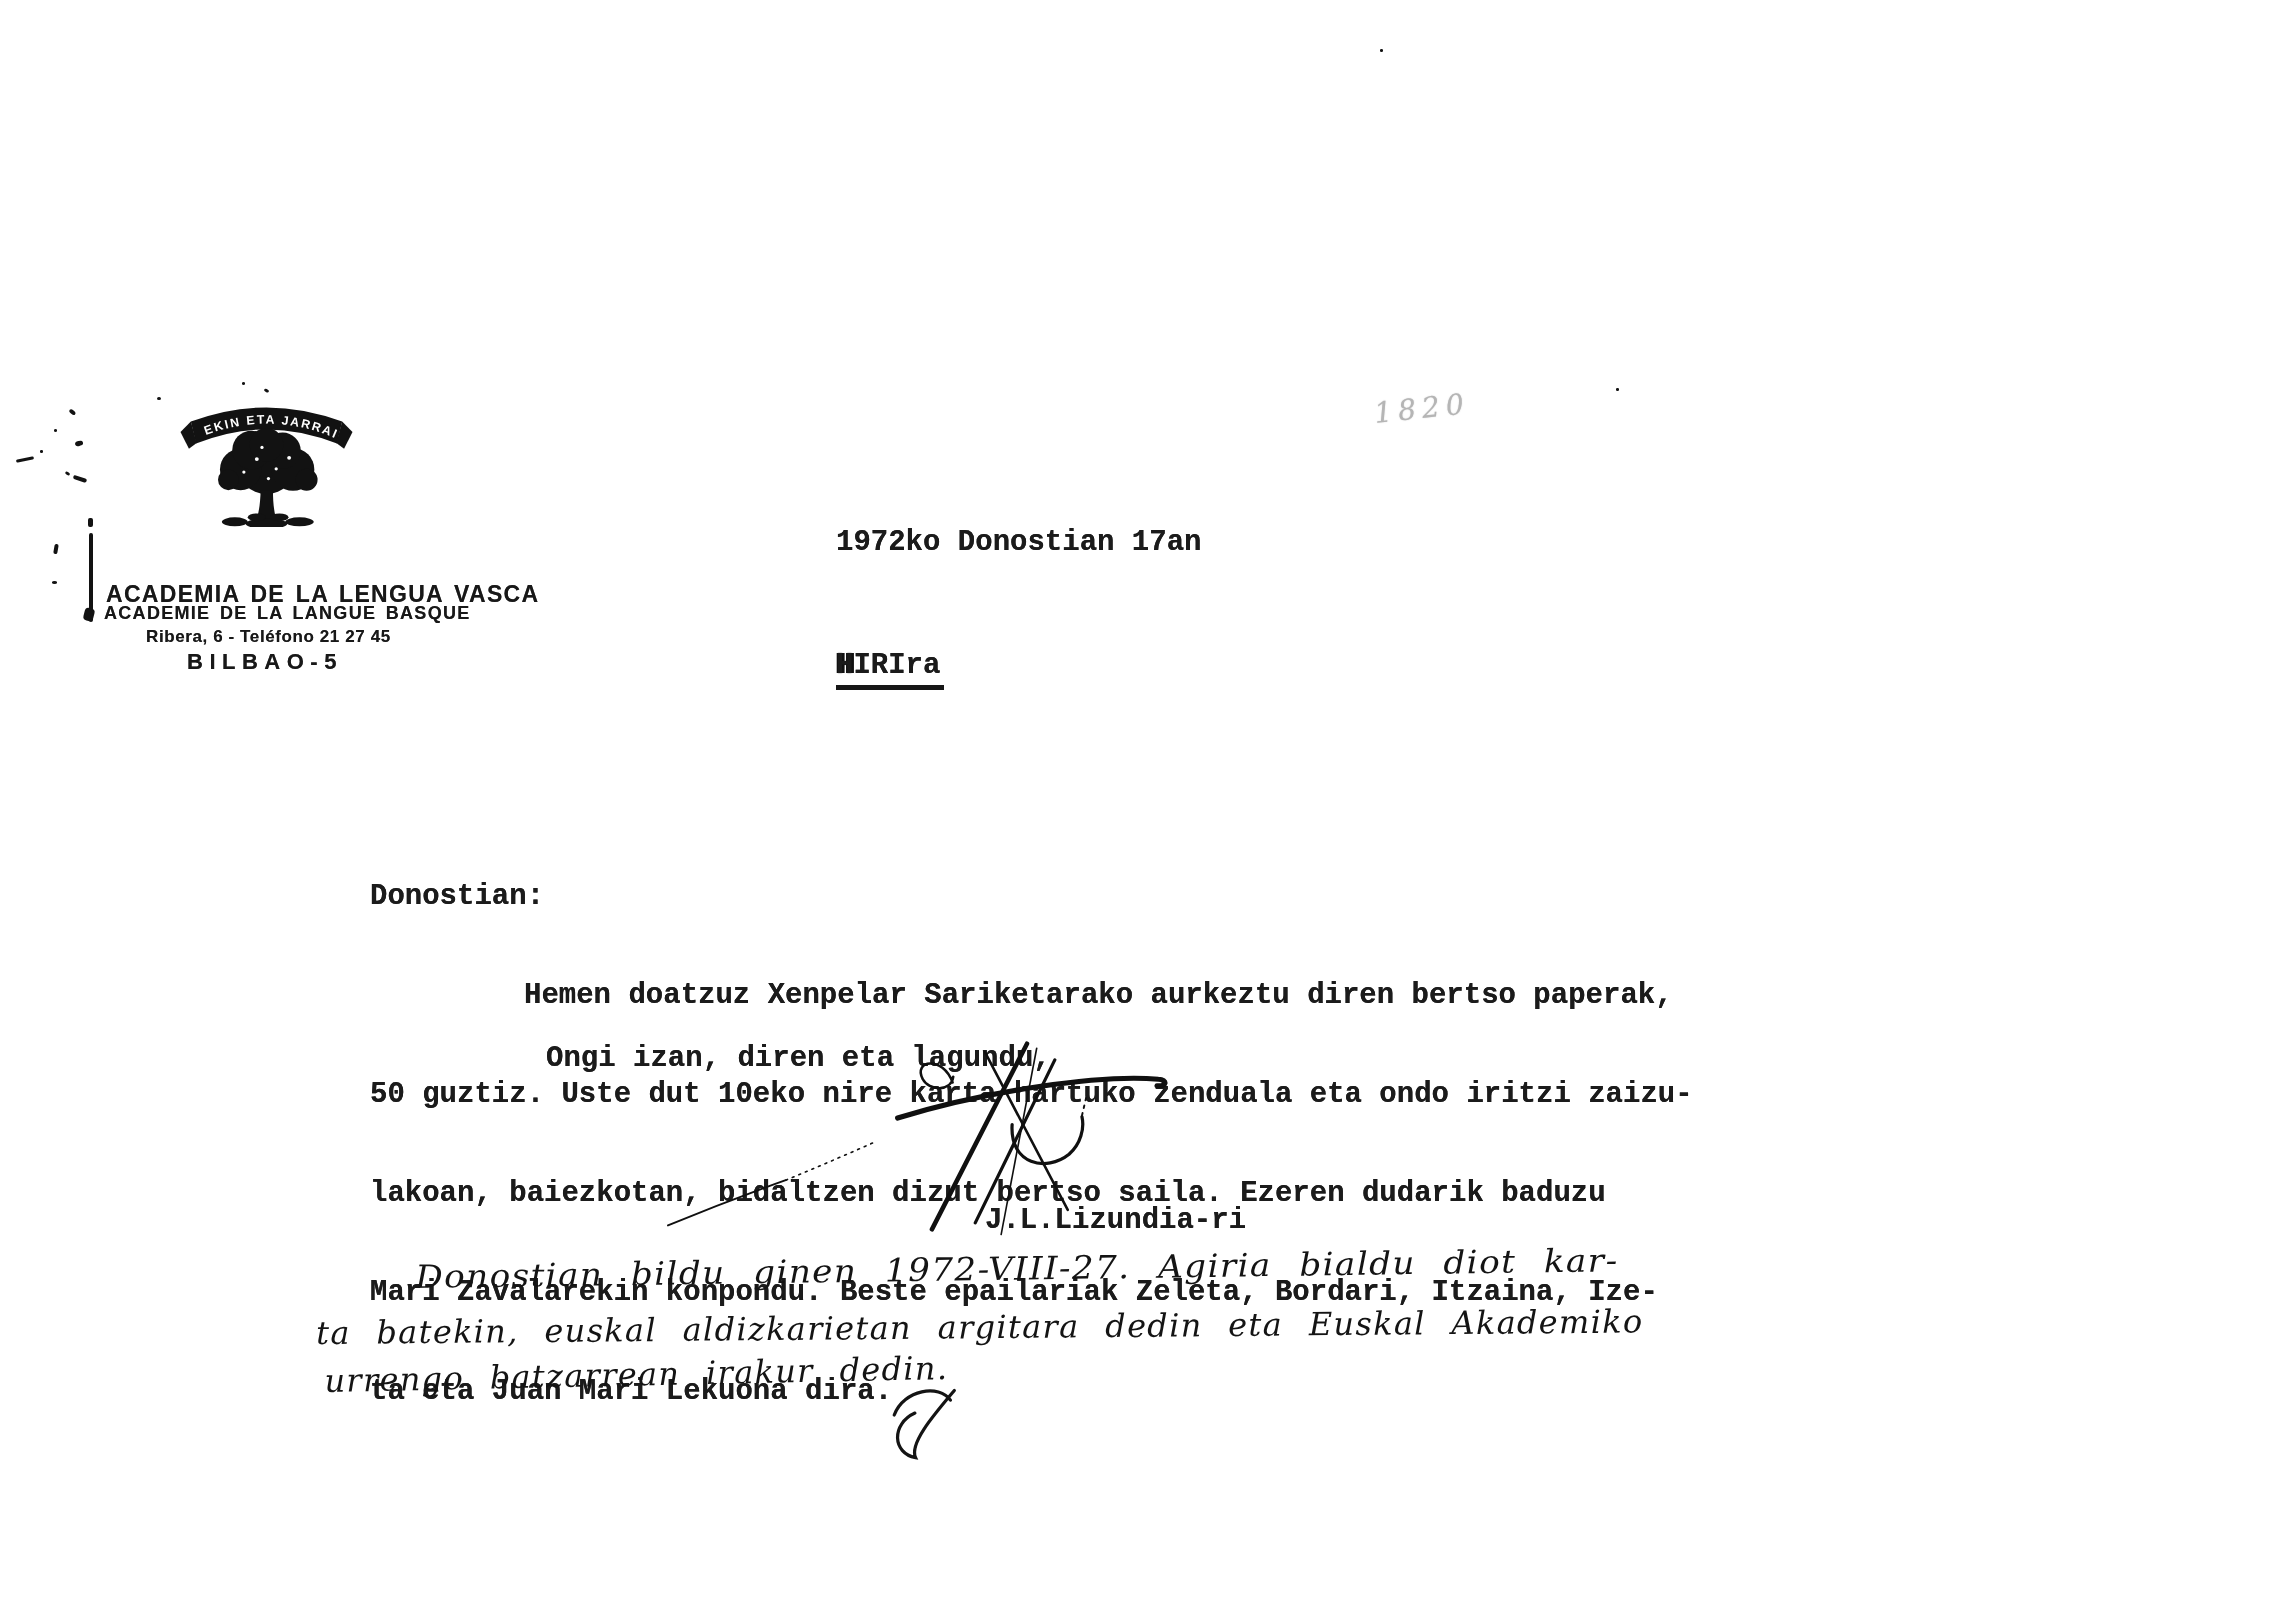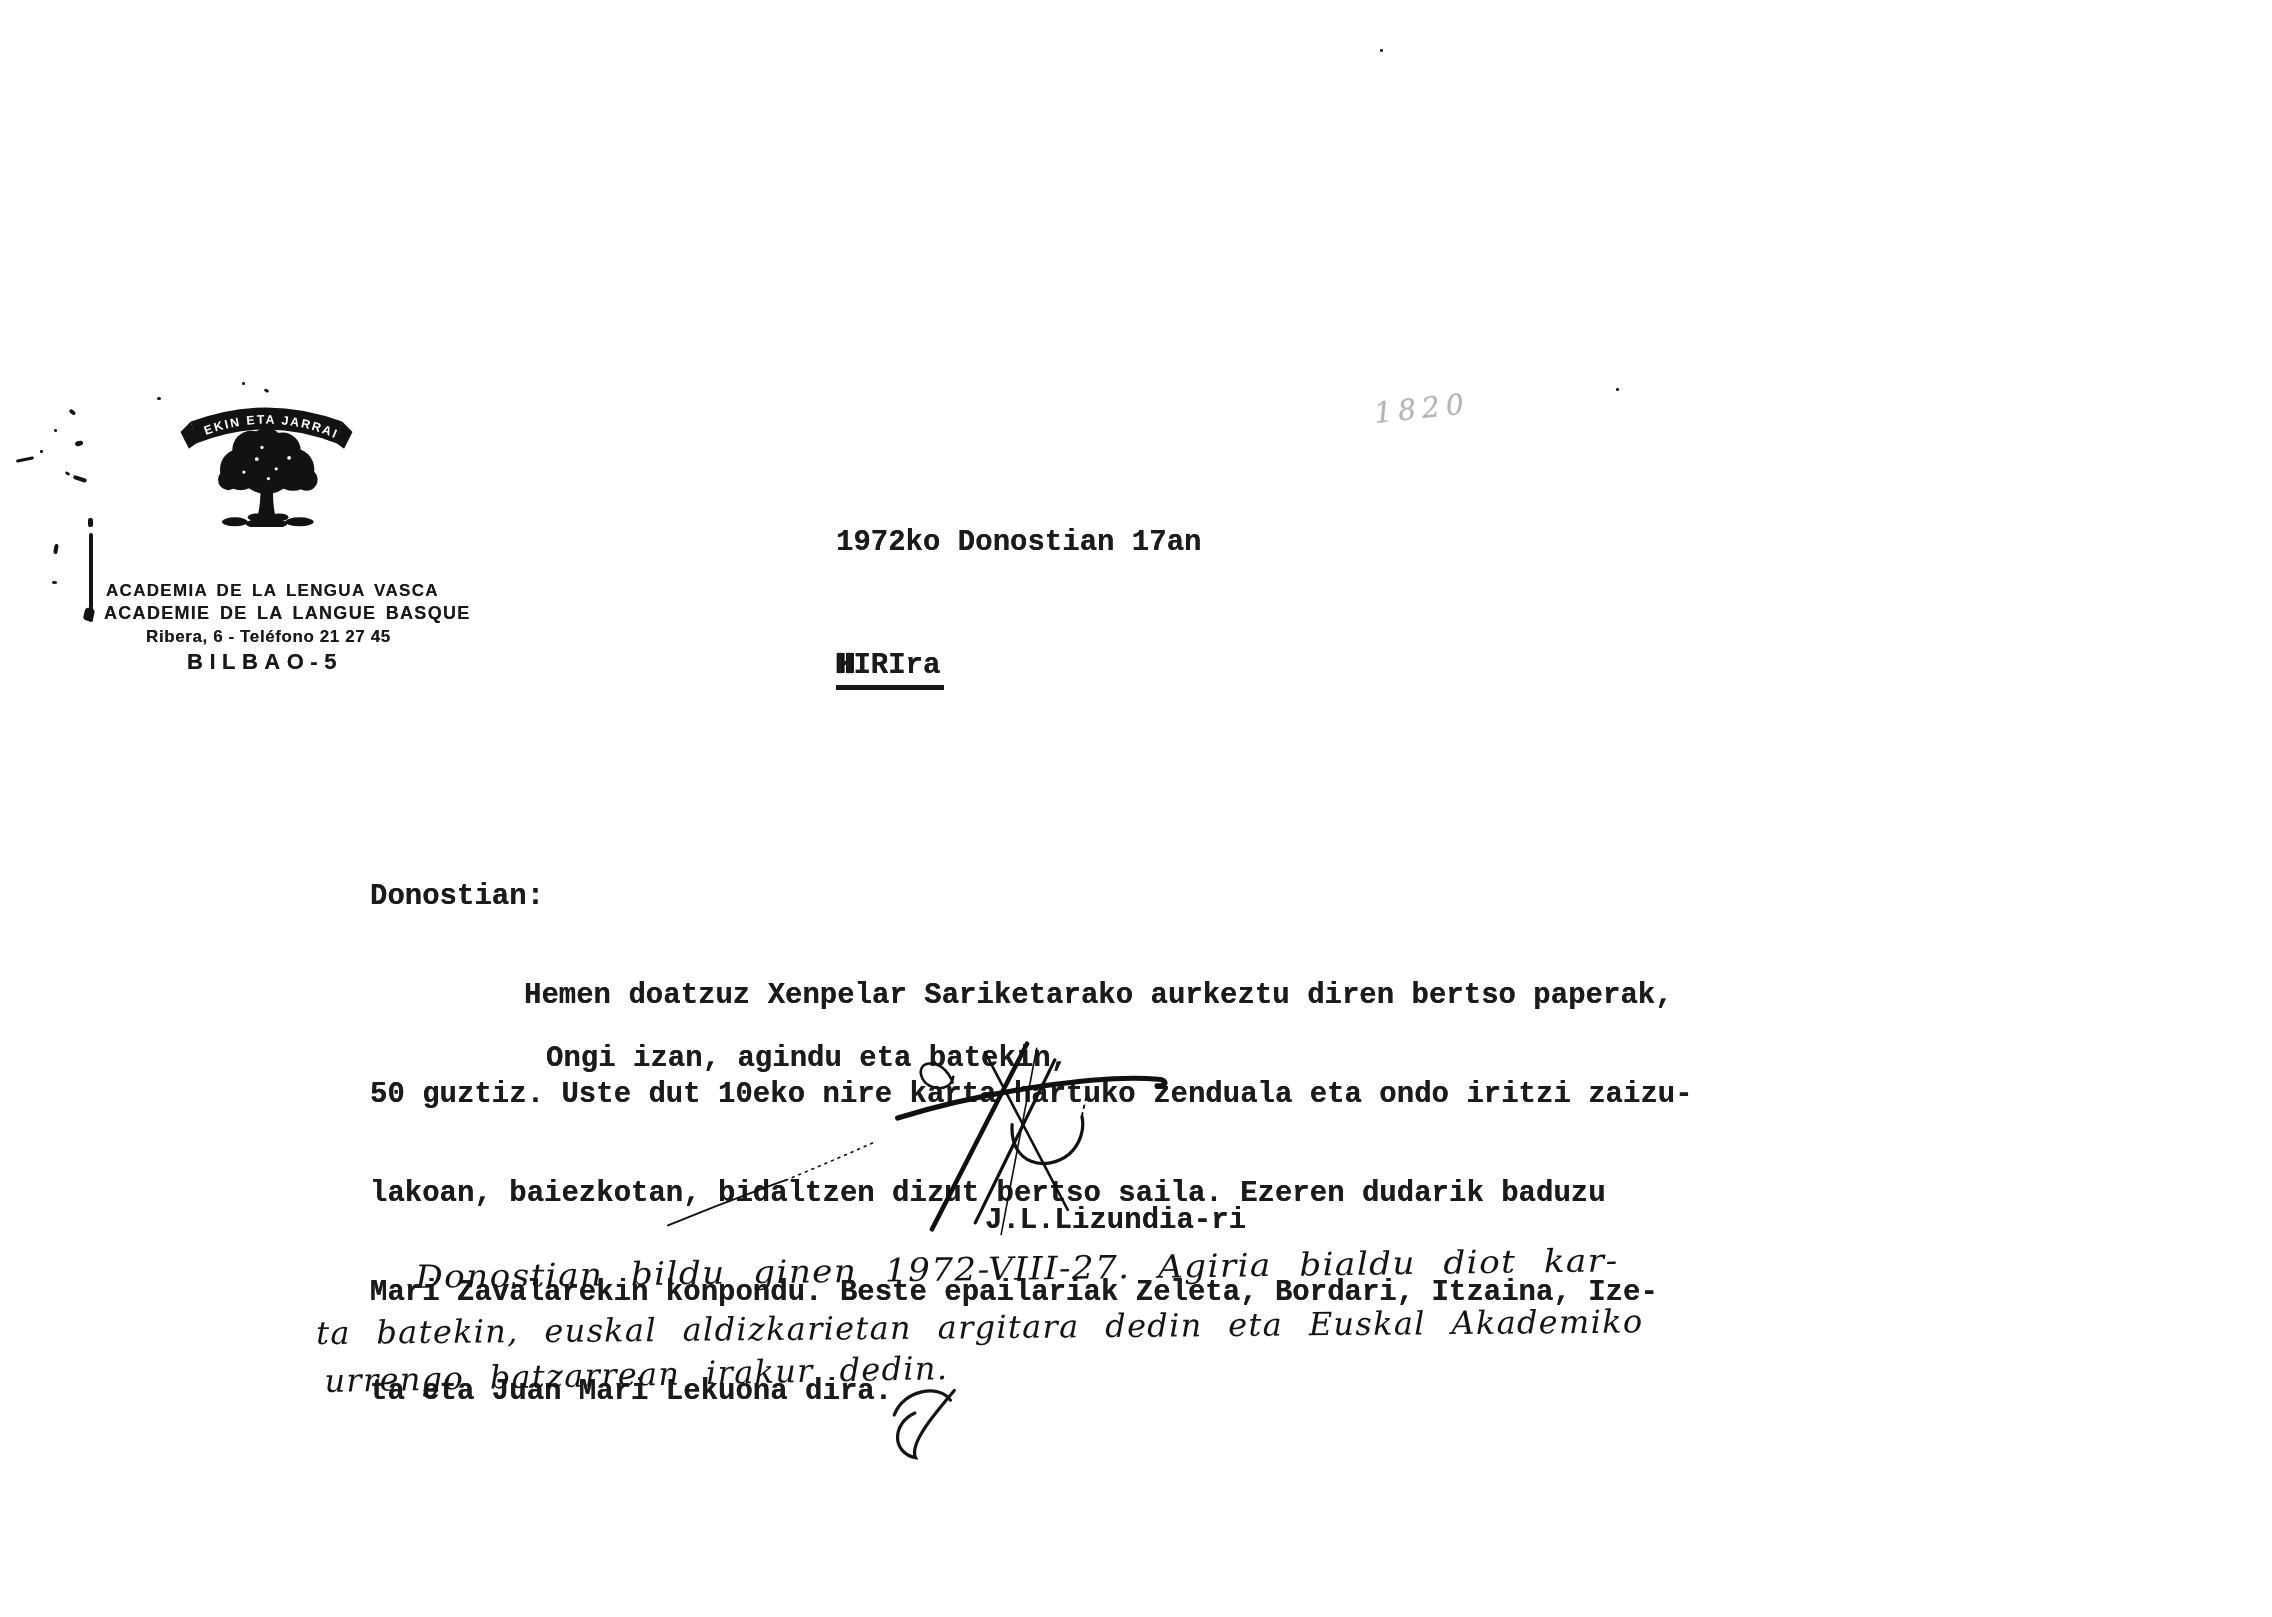--- a/index.html
+++ b/index.html
@@ -33,21 +33,21 @@
     font-family:"DejaVu Serif","Liberation Serif",serif;
     font-weight:700;font-size:32px;letter-spacing:4.5px;color:#141414;
     text-shadow:0 0 0.6px #000;white-space:pre;
   }
   .lh-sub{
     position:absolute;
     font-family:"Liberation Sans","DejaVu Sans",sans-serif;
     font-weight:700;color:#181818;white-space:pre;
     text-shadow:0 0 0.6px rgba(0,0,0,.6);
   }
-  .lh-sub1{left:106px;top:581px;font-size:17px;letter-spacing:1.3px;word-spacing:3.2px;}
+  .lh-sub1{left:106px;top:581px;font-size:23px;letter-spacing:1.3px;word-spacing:3.2px;}
   .lh-sub2{left:104px;top:603px;font-size:18px;letter-spacing:1.3px;word-spacing:3.2px;text-align:center;}
   .lh-addr{left:146px;top:627px;font-size:17px;letter-spacing:0.6px;}
   .lh-city{left:187px;top:649px;font-size:22px;letter-spacing:6.5px;}
 
   
   .hand{
     position:absolute;
     font-family:"DejaVu Serif","Liberation Serif",serif;
     font-style:italic;
     font-size:32px;
@@ -131,21 +131,21 @@
 
   <div class="typed body-block">
     <div class="tline">Donostian:</div>
     <div class="tline indent">Hemen doatzuz Xenpelar Sariketarako aurkeztu diren bertso paperak,</div>
     <div class="tline">50 guztiz. Uste dut 10eko nire karta hartuko zenduala eta ondo iritzi zaizu-</div>
     <div class="tline">lakoan, baiezkotan, bidaltzen dizut bertso saila. Ezeren dudarik baduzu</div>
     <div class="tline">Mari Zavalarekin konpondu. Beste epailariak Zeleta, Bordari, Itzaina, Ize-</div>
     <div class="tline">ta eta Juan Mari Lekuona dira.</div>
   </div>
 
-  <div class="typed closing">Ongi izan, agindu eta batekin,</div>
+  <div class="typed closing">Ongi izan, diren eta lagundu,</div>
 
   <svg class="svg-abs" style="left:648px;top:1034px;" width="551" height="207" viewBox="0 0 850 320">
     <g fill="none" stroke="#101010" stroke-linecap="round">
 
       <path d="M 470 75 C 455 33 408 40 424 70 C 433 88 468 90 471 66" stroke-width="4"></path>
 
       <path d="M 585 15 L 438 302" stroke-width="7"></path>
       <path d="M 628 40 L 505 292" stroke-width="5"></path>
       <path d="M 520 28 L 648 272" stroke-width="4"></path>
       <path d="M 600 22 L 545 310" stroke-width="2.5"></path>

